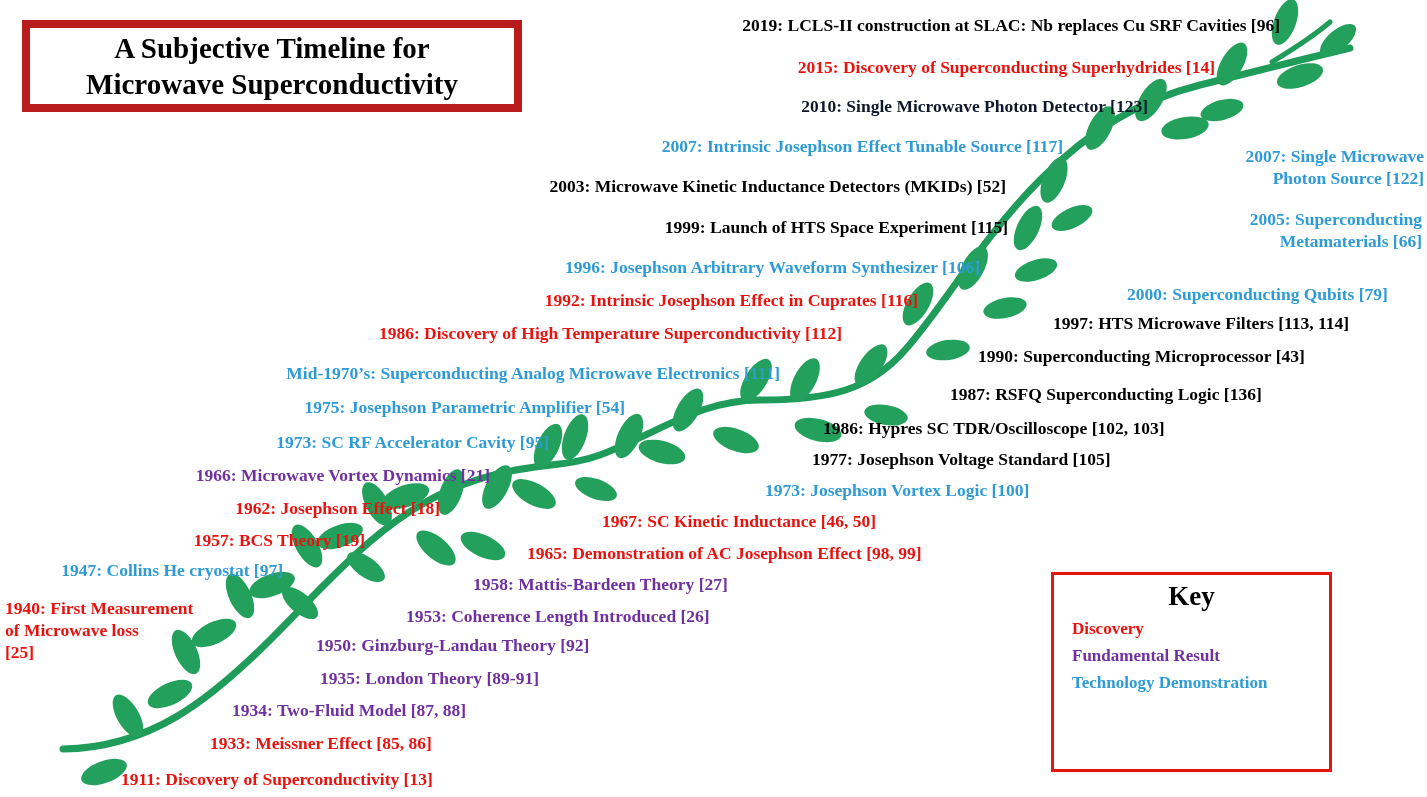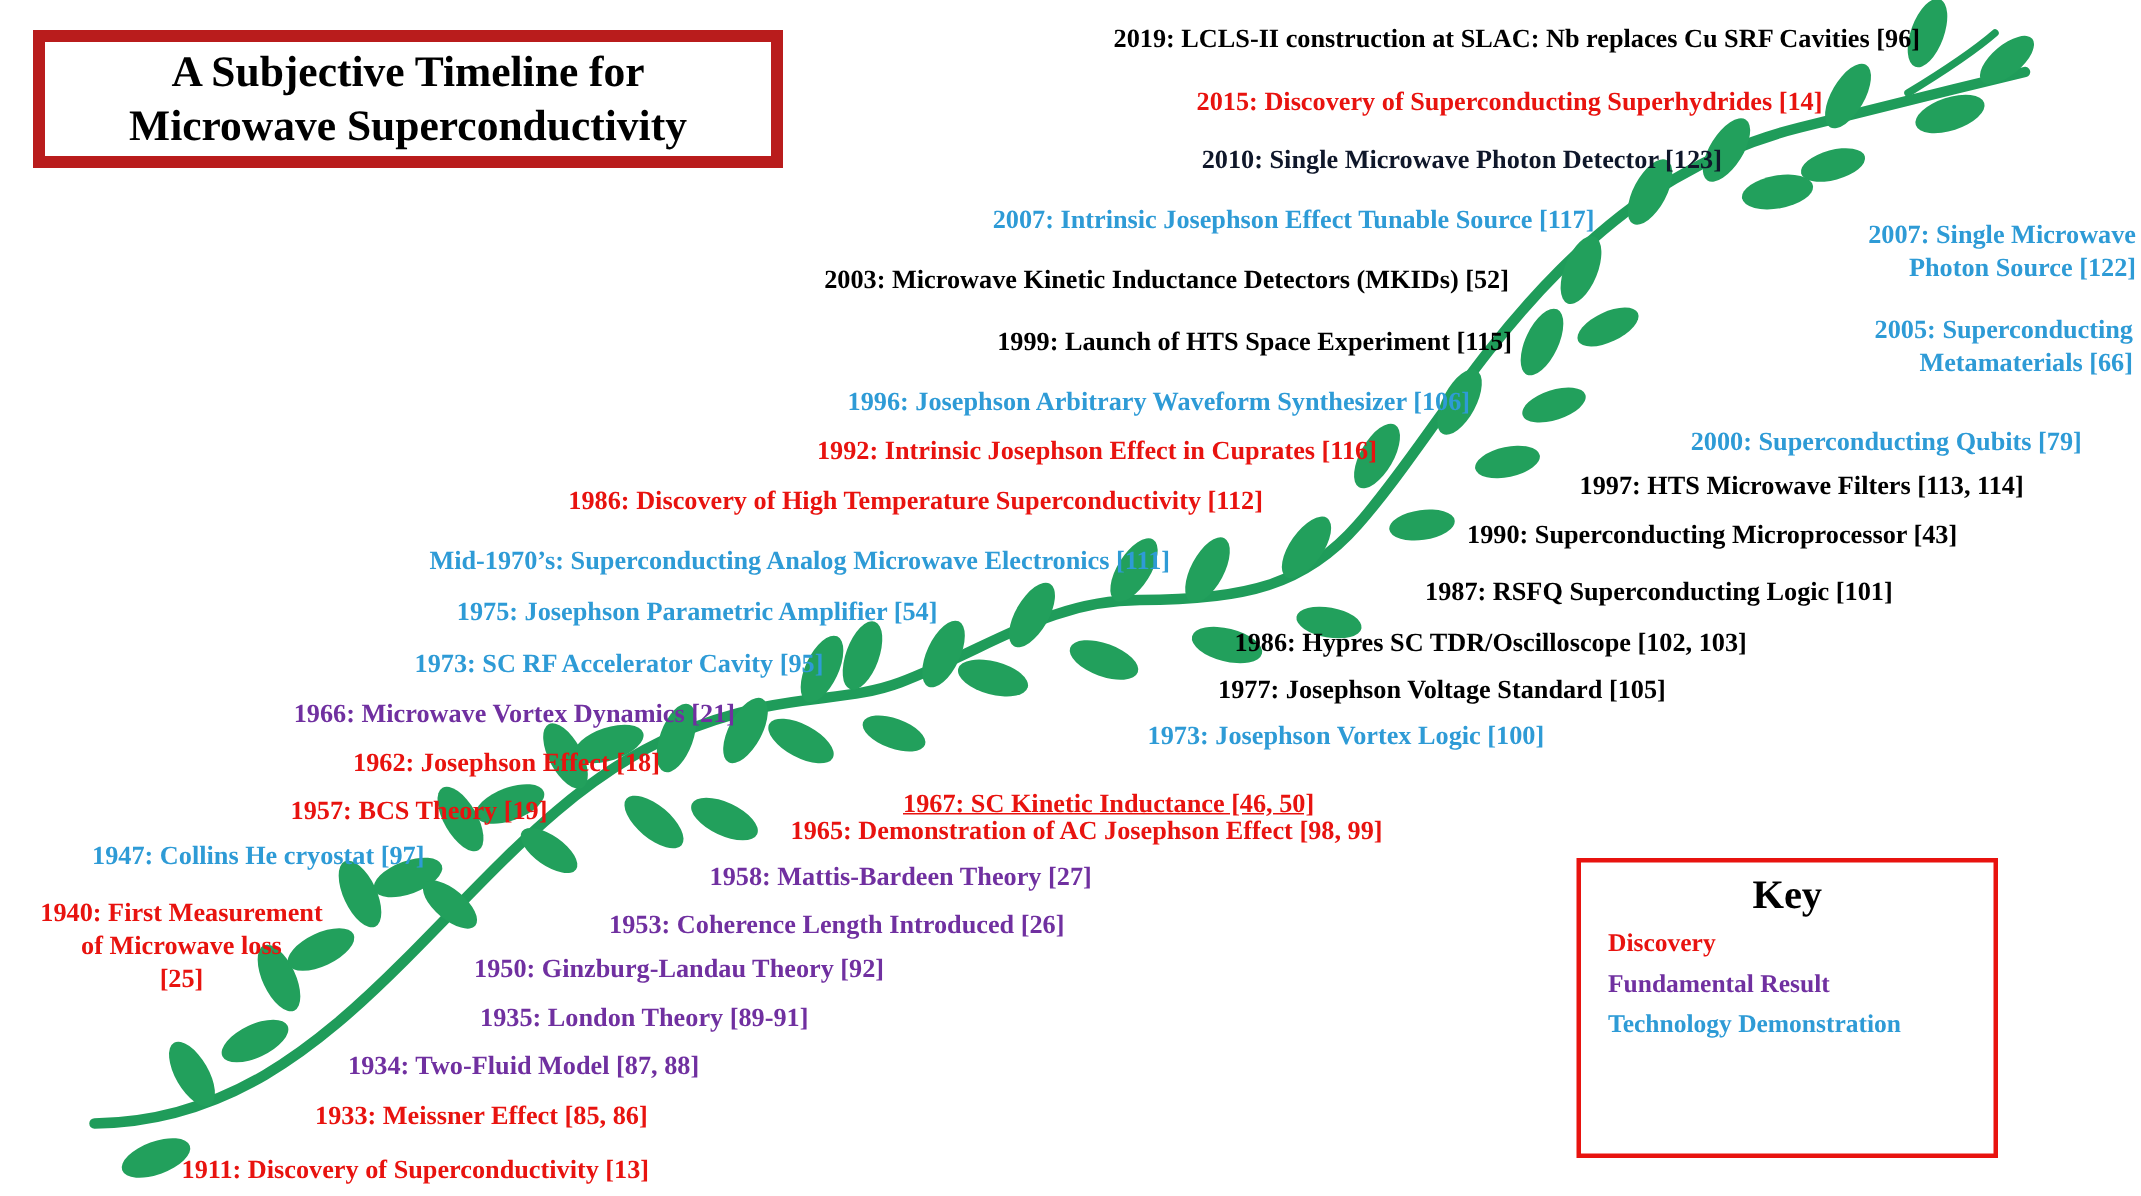--- a/index.html
+++ b/index.html
@@ -166,36 +166,36 @@
       <div class="ev right-align" style="left: 475px; top: 256px; width: 505px; color: rgb(46, 155, 214);">1996: Josephson Arbitrary Waveform Synthesizer [106]</div>
       <div class="ev right-align" style="left: 458px; top: 289px; width: 460px; color: rgb(232, 19, 15);">1992: Intrinsic Josephson Effect in Cuprates [116]</div>
       <div class="ev right-align" style="left: 272px; top: 322px; width: 570px; color: rgb(232, 19, 15);">1986: Discovery of High Temperature Superconductivity [112]</div>
       <div class="ev right-align" style="left: 175px; top: 362px; width: 605px; color: rgb(46, 155, 214);">Mid-1970’s: Superconducting Analog Microwave Electronics [111]</div>
       <div class="ev right-align" style="left: 228px; top: 396px; width: 397px; color: rgb(46, 155, 214);">1975: Josephson Parametric Amplifier [54]</div>
       <div class="ev right-align" style="left: 219px; top: 431px; width: 330px; color: rgb(46, 155, 214);">1973: SC RF Accelerator Cavity [95]</div>
       <div class="ev right-align" style="left: 130px; top: 464px; width: 360px; color: rgb(112, 48, 160);">1966: Microwave Vortex Dynamics [21]</div>
       <div class="ev right-align" style="left: 190px; top: 497px; width: 250px; color: rgb(232, 19, 15);">1962: Josephson Effect [18]</div>
       <div class="ev right-align" style="left: 150px; top: 529px; width: 215px; color: rgb(232, 19, 15);">1957: BCS Theory [19]</div>
       <div class="ev right-align" style="left: 8px; top: 559px; width: 275px; color: rgb(46, 155, 214);">1947: Collins He cryostat [97]</div>
-      <div class="ev left-align" style="left: 5px; top: 597px; width: 232px; color: rgb(232, 19, 15); text-align: center;">1940: First Measurement
+      <div class="ev left-align" style="left: 5px; top: 597px; width: 232px; color: rgb(232, 19, 15);">1940: First Measurement
 of Microwave loss
 [25]</div>
       <div class="ev left-align" style="left: 473px; top: 573px; width: 315px; color: rgb(112, 48, 160);">1958: Mattis-Bardeen Theory [27]</div>
       <div class="ev left-align" style="left: 406px; top: 605px; width: 380px; color: rgb(112, 48, 160);">1953: Coherence Length Introduced [26]</div>
       <div class="ev left-align" style="left: 316px; top: 634px; width: 345px; color: rgb(112, 48, 160);">1950: Ginzburg-Landau Theory [92]</div>
       <div class="ev left-align" style="left: 297px; top: 667px; width: 265px; color: rgb(112, 48, 160); text-align: center;">1935: London Theory [89-91]</div>
       <div class="ev left-align" style="left: 232px; top: 699px; width: 305px; color: rgb(112, 48, 160);">1934: Two-Fluid Model [87, 88]</div>
       <div class="ev left-align" style="left: 210px; top: 732px; width: 280px; color: rgb(232, 19, 15);">1933: Meissner Effect [85, 86]</div>
       <div class="ev left-align" style="left: 121px; top: 768px; width: 390px; color: rgb(232, 19, 15);">1911: Discovery of Superconductivity [13]</div>
       <div class="ev left-align" style="left: 527px; top: 542px; width: 485px; color: rgb(232, 19, 15);">1965: Demonstration of AC Josephson Effect [98, 99]</div>
-      <div class="ev left-align" style="left: 602px; top: 524px; width: 340px; color: rgb(232, 19, 15); text-decoration: underline;">1967: SC Kinetic Inductance [46, 50]</div>
+      <div class="ev left-align" style="left: 602px; top: 510px; width: 340px; color: rgb(232, 19, 15);">1967: SC Kinetic Inductance [46, 50]</div>
       <div class="ev left-align" style="left: 765px; top: 479px; width: 335px; color: rgb(46, 155, 214);">1973: Josephson Vortex Logic [100]</div>
       <div class="ev left-align" style="left: 812px; top: 448px; width: 375px; color: rgb(0, 0, 0);">1977: Josephson Voltage Standard [105]</div>
       <div class="ev left-align" style="left: 823px; top: 417px; width: 425px; color: rgb(0, 0, 0);">1986: Hypres SC TDR/Oscilloscope [102, 103]</div>
-      <div class="ev left-align" style="left: 950px; top: 383px; width: 385px; color: rgb(0, 0, 0);">1987: RSFQ Superconducting Logic [101]</div>
+      <div class="ev left-align" style="left: 950px; top: 383px; width: 385px; color: rgb(0, 0, 0);">1987: RSFQ Superconducting Logic [136]</div>
       <div class="ev left-align" style="left: 978px; top: 345px; width: 410px; color: rgb(0, 0, 0);">1990: Superconducting Microprocessor [43]</div>
       <div class="ev left-align" style="left: 1053px; top: 312px; width: 370px; color: rgb(0, 0, 0);">1997: HTS Microwave Filters [113, 114]</div>
       <div class="ev left-align" style="left: 1090px; top: 283px; width: 335px; color: rgb(46, 155, 214); text-align: center;">2000: Superconducting Qubits [79]</div>
       <div class="ev right-align" style="left: 1100px; top: 208px; width: 322px; color: rgb(46, 155, 214);">2005: Superconducting
 Metamaterials [66]</div>
       <div class="ev right-align" style="left: 1196px; top: 145px; width: 228px; color: rgb(46, 155, 214);">2007: Single Microwave
 Photon Source [122]</div>
     </div>
 </div>
 

